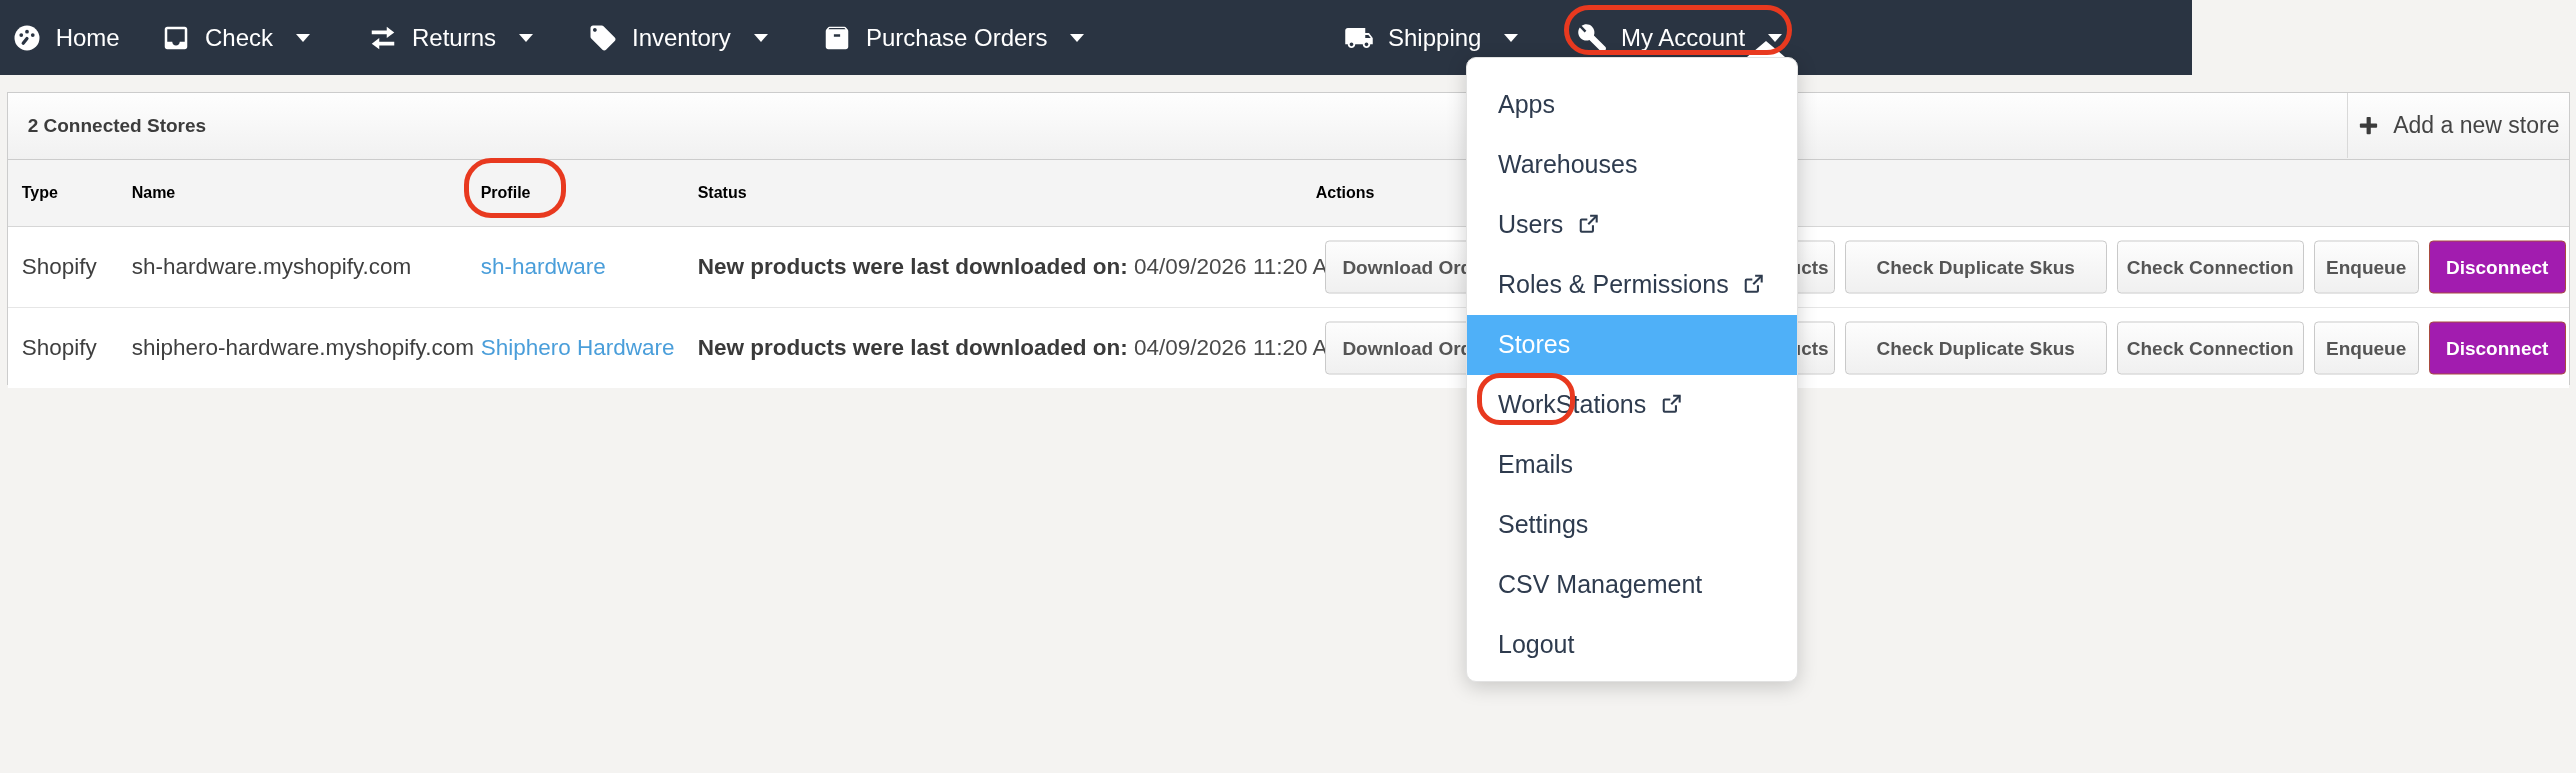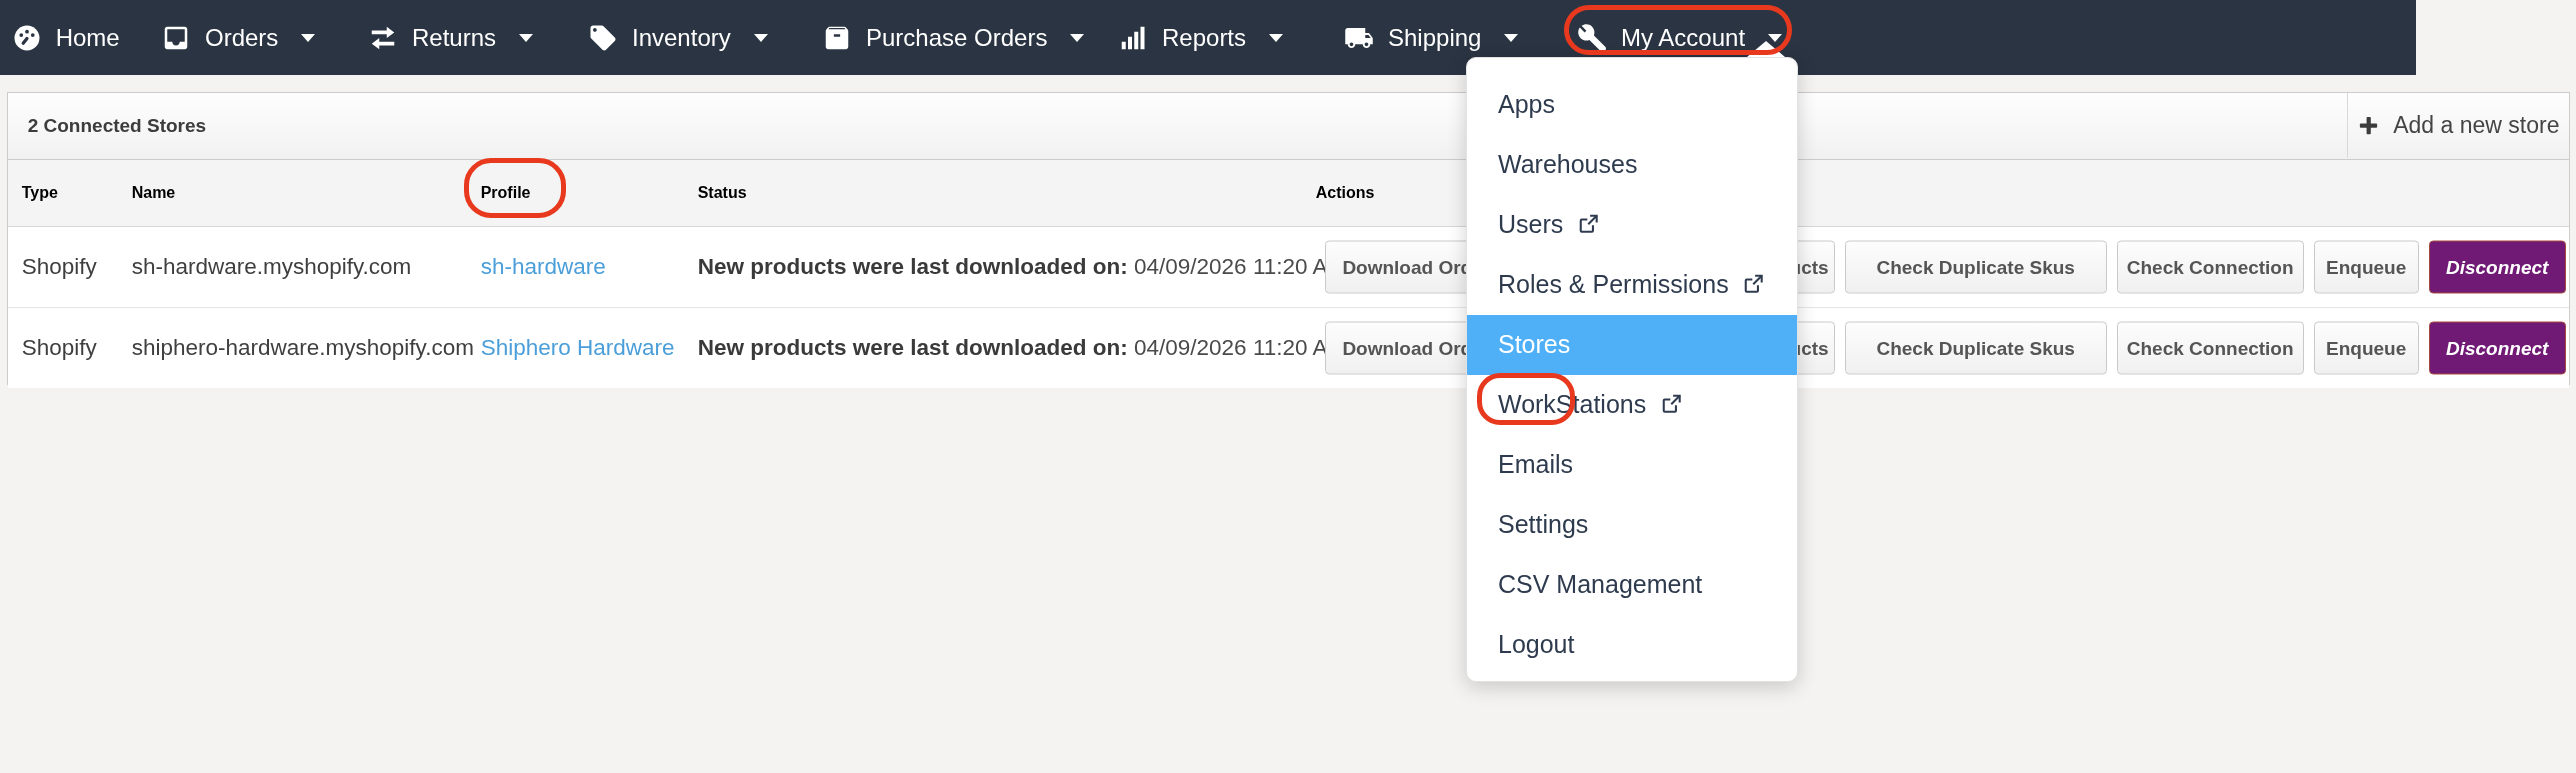--- a/index.html
+++ b/index.html
@@ -5,21 +5,21 @@
   html,body{margin:0;padding:0;}
   body{
     width:2576px;height:774px;overflow:hidden;
     font-family:"Liberation Sans", sans-serif;
     background:#f4f3f1;
   }
   .stage{position:relative;width:2576px;height:774px;}
 
   
   .topnav{
-    position:absolute;left:0;top:0;width:2416px;height:75px;
+    position:absolute;left:0;top:0;width:2192px;height:75px;
     background:#2a3442;z-index:10;
   }
   .nav-item{
     position:absolute;top:0;height:75px;display:flex;align-items:center;
     color:#ffffff;font-size:24px;font-weight:500;cursor:pointer;white-space:nowrap;
   }
   .nav-item svg{width:30px;height:30px;margin-right:14px;flex:0 0 auto;}
   .nav-caret{
     width:0;height:0;margin-left:23px;
     border-left:7.5px solid transparent;border-right:7.5px solid transparent;
@@ -78,21 +78,21 @@
     border:1.7px solid #c9c9c9;border-radius:4.2px;
     font-family:"Liberation Sans", sans-serif;
     font-size:19px;font-weight:bold;color:#555555;
     display:flex;align-items:center;justify-content:center;
     white-space:nowrap;cursor:pointer;padding:0;
   }
   .btn.w1{width:217px;justify-content:flex-start;padding-left:16.7px;}
   .btn.w2{width:283px;justify-content:flex-end;padding-right:5px;}
   .btn.w3{width:262px;} .btn.w4{width:187px;} .btn.w5{width:105px;}
   .btn.danger{
-    width:137px;background:#701a75;border-color:#a84b3f;color:#ffffff;font-style:italic;
+    width:137px;background:#a21caf;border-color:#a84b3f;color:#ffffff;
   }
 
   
   .dropdown{
     position:absolute;left:1466px;top:57px;width:332px;
     background:#ffffff;border:0.8px solid #e2e2e2;border-radius:10px;
     box-shadow:0 5px 20px rgba(0,0,0,0.18);
     box-sizing:border-box;padding:16.7px 0 6.7px 0;z-index:50;
   }
   .dropdown-arrow{
@@ -131,21 +131,21 @@
           <circle cx="16.6" cy="9.6" r="1.5" fill="#2a3442"></circle>
           <rect x="10.9" y="11" width="2.6" height="7.5" rx="1.3" fill="#2a3442" transform="rotate(38 12 12)"></rect>
         </svg>
       <span class="nav-label">Home</span>
     </div>
 
     <div class="nav-item" style="left:161px">
       <svg viewBox="0 0 24 24">
           <path fill="#fff" d="M19 3H5c-1.1 0-2 .9-2 2v14c0 1.1.9 2 2 2h14c1.1 0 2-.9 2-2V5c0-1.1-.9-2-2-2zm0 12h-4c0 1.66-1.35 3-3 3s-3-1.34-3-3H5V5h14v10z"></path>
         </svg>
-      <span class="nav-label">Orders</span>
+      <span class="nav-label">Check</span>
       <span class="nav-caret"></span>
     </div>
 
     <div class="nav-item" style="left:368px">
       <svg viewBox="0 0 24 24">
           <path fill="#fff" d="M3 6h12V3l6 4.5L15 12V9H3z"></path>
           <path fill="#fff" d="M21 15H9v-3l-6 4.5L9 21v-3h12z"></path>
         </svg>
       <span class="nav-label">Returns</span>
       <span class="nav-caret"></span>
@@ -160,30 +160,20 @@
     </div>
 
     <div class="nav-item" style="left:822px">
       <svg viewBox="0 0 24 24">
           <path fill="#fff" d="M20.54 5.23l-1.39-1.68C18.88 3.21 18.47 3 18 3H6c-.47 0-.88.21-1.16.55L3.46 5.23C3.17 5.57 3 6.02 3 6.5V19c0 1.1.9 2 2 2h14c1.1 0 2-.9 2-2V6.5c0-.48-.17-.93-.46-1.27zM14.5 11h-5V9h5v2zM5.12 5l.81-1h12l.94 1H5.12z"></path>
         </svg>
       <span class="nav-label">Purchase Orders</span>
       <span class="nav-caret"></span>
     </div>
 
-    <div class="nav-item" style="left:1118px">
-      <svg viewBox="0 0 24 24">
-          <rect x="3" y="15" width="3.2" height="6" fill="#fff"></rect>
-          <rect x="8" y="11" width="3.2" height="10" fill="#fff"></rect>
-          <rect x="13" y="7" width="3.2" height="14" fill="#fff"></rect>
-          <rect x="18" y="3" width="3.2" height="18" fill="#fff"></rect>
-        </svg>
-      <span class="nav-label">Reports</span>
-      <span class="nav-caret"></span>
-    </div>
 
     <div class="nav-item" style="left:1344px">
       <svg viewBox="0 0 24 24">
           <path fill="#fff" d="M20 8h-3V4H3c-1.1 0-2 .9-2 2v11h2c0 1.66 1.34 3 3 3s3-1.34 3-3h6c0 1.66 1.34 3 3 3s3-1.34 3-3h2v-5l-3-4zM6 18.5c-.83 0-1.5-.67-1.5-1.5s.67-1.5 1.5-1.5 1.5.67 1.5 1.5-.67 1.5-1.5 1.5zm13.5-9l1.96 2.5H17V9.5h2.5zm-1.5 9c-.83 0-1.5-.67-1.5-1.5s.67-1.5 1.5-1.5 1.5.67 1.5 1.5-.67 1.5-1.5 1.5z"></path>
         </svg>
       <span class="nav-label">Shipping</span>
       <span class="nav-caret"></span>
     </div>
 
     <div class="nav-item" style="left:1577px">

